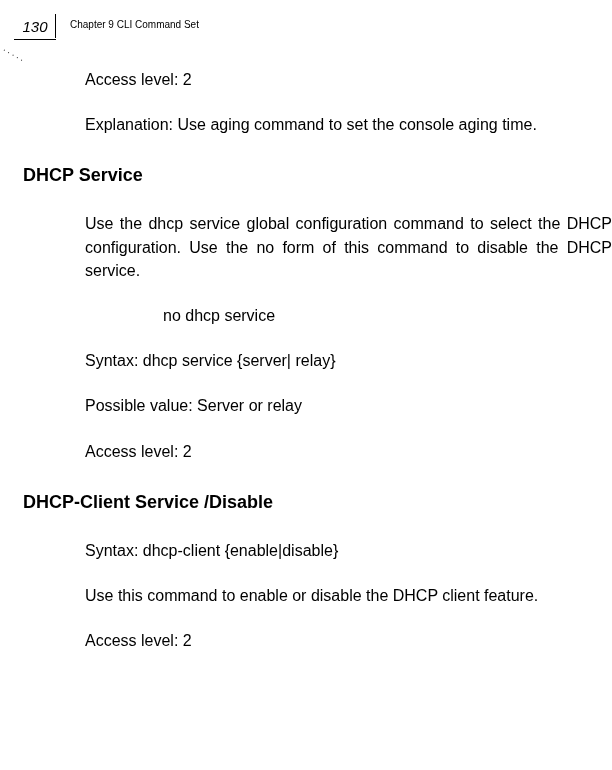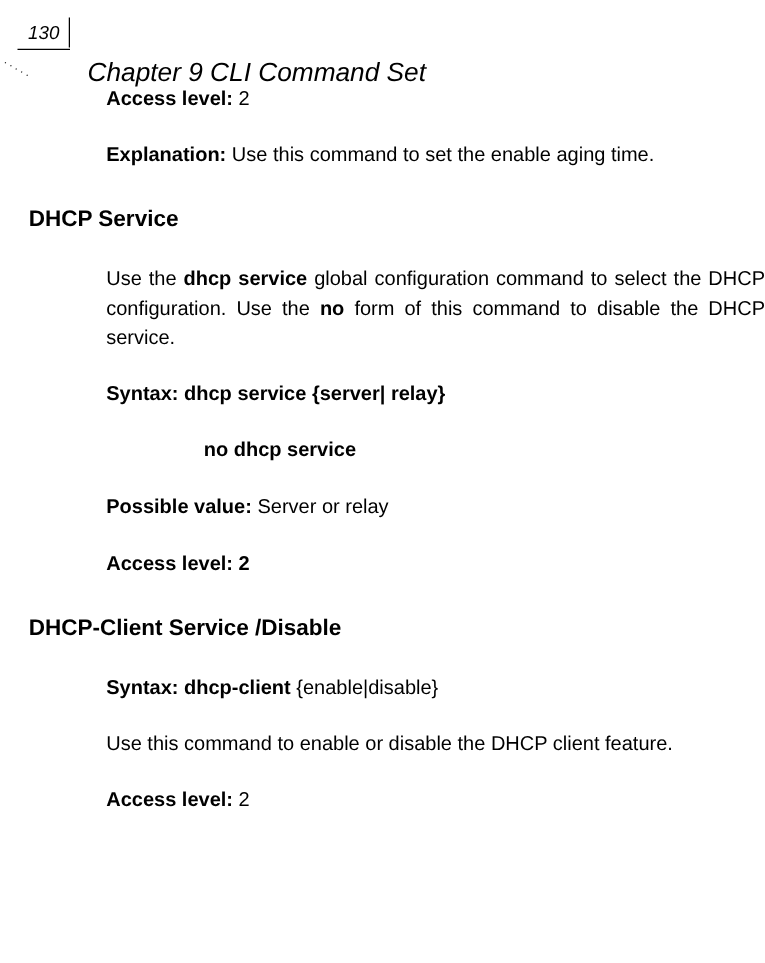--- a/index.html
+++ b/index.html
@@ -59,44 +59,42 @@
     letter-spacing: 0px;
     color: #000;
     transform: rotate(30deg);
     transform-origin: left top;
     white-space: nowrap;
   }
   .chapter-title {
     position: absolute;
     top: 5px;
     left: 70px;
-    font-style: italic;
-    font-size: 21px;
-    margin-top: 28px;
+    font-size: 10px;
   }
   .body {
     position: absolute;
     left: 85px;
     top: 68px;
     width: 527px;
     font-size: 16px;
     line-height: 1.45;
   }
   .para {
     margin-bottom: 22px;
     text-align: justify;
   }
   .heading {
     margin-left: -62px;
     font-weight: bold;
     font-size: 18px;
     margin-bottom: 24px;
     margin-top: 26px;
   }
-  b { font-weight: bold; }
+  b { font-weight: normal; }
   .syntax-indent {
     padding-left: 78px;
   }
 </style>
 </head>
 <body>
 
 <div class="page">
 
   <div class="header">
@@ -109,35 +107,35 @@
     <div class="chapter-title">Chapter 9 CLI Command Set</div>
   </div>
 
   <div class="body">
 
     <div class="para">
       <b>Access level:</b><span> 2</span>
     </div>
 
     <div class="para">
-      <b>Explanation:</b><span> Use this command to set the enable aging time.</span>
+      <b>Explanation:</b><span> Use aging command to set the console aging time.</span>
     </div>
 
     <div class="heading">DHCP Service</div>
 
     <div class="para">
       <span>Use the </span><b>dhcp service</b><span> global configuration command to select the DHCP configuration. Use the </span><b>no</b><span> form of this command to disable the DHCP service.</span>
     </div>
 
+    <div class="para syntax-indent">
+      <b>no dhcp service</b>
+    </div>
+
     <div class="para">
       <b>Syntax:</b><b>   dhcp service {server| relay}</b>
-    </div>
-
-    <div class="para syntax-indent">
-      <b>no dhcp service</b>
     </div>
 
     <div class="para">
       <b>Possible value:</b><span> Server or relay</span>
     </div>
 
     <div class="para">
       <b>Access level: 2</b>
     </div>
 

